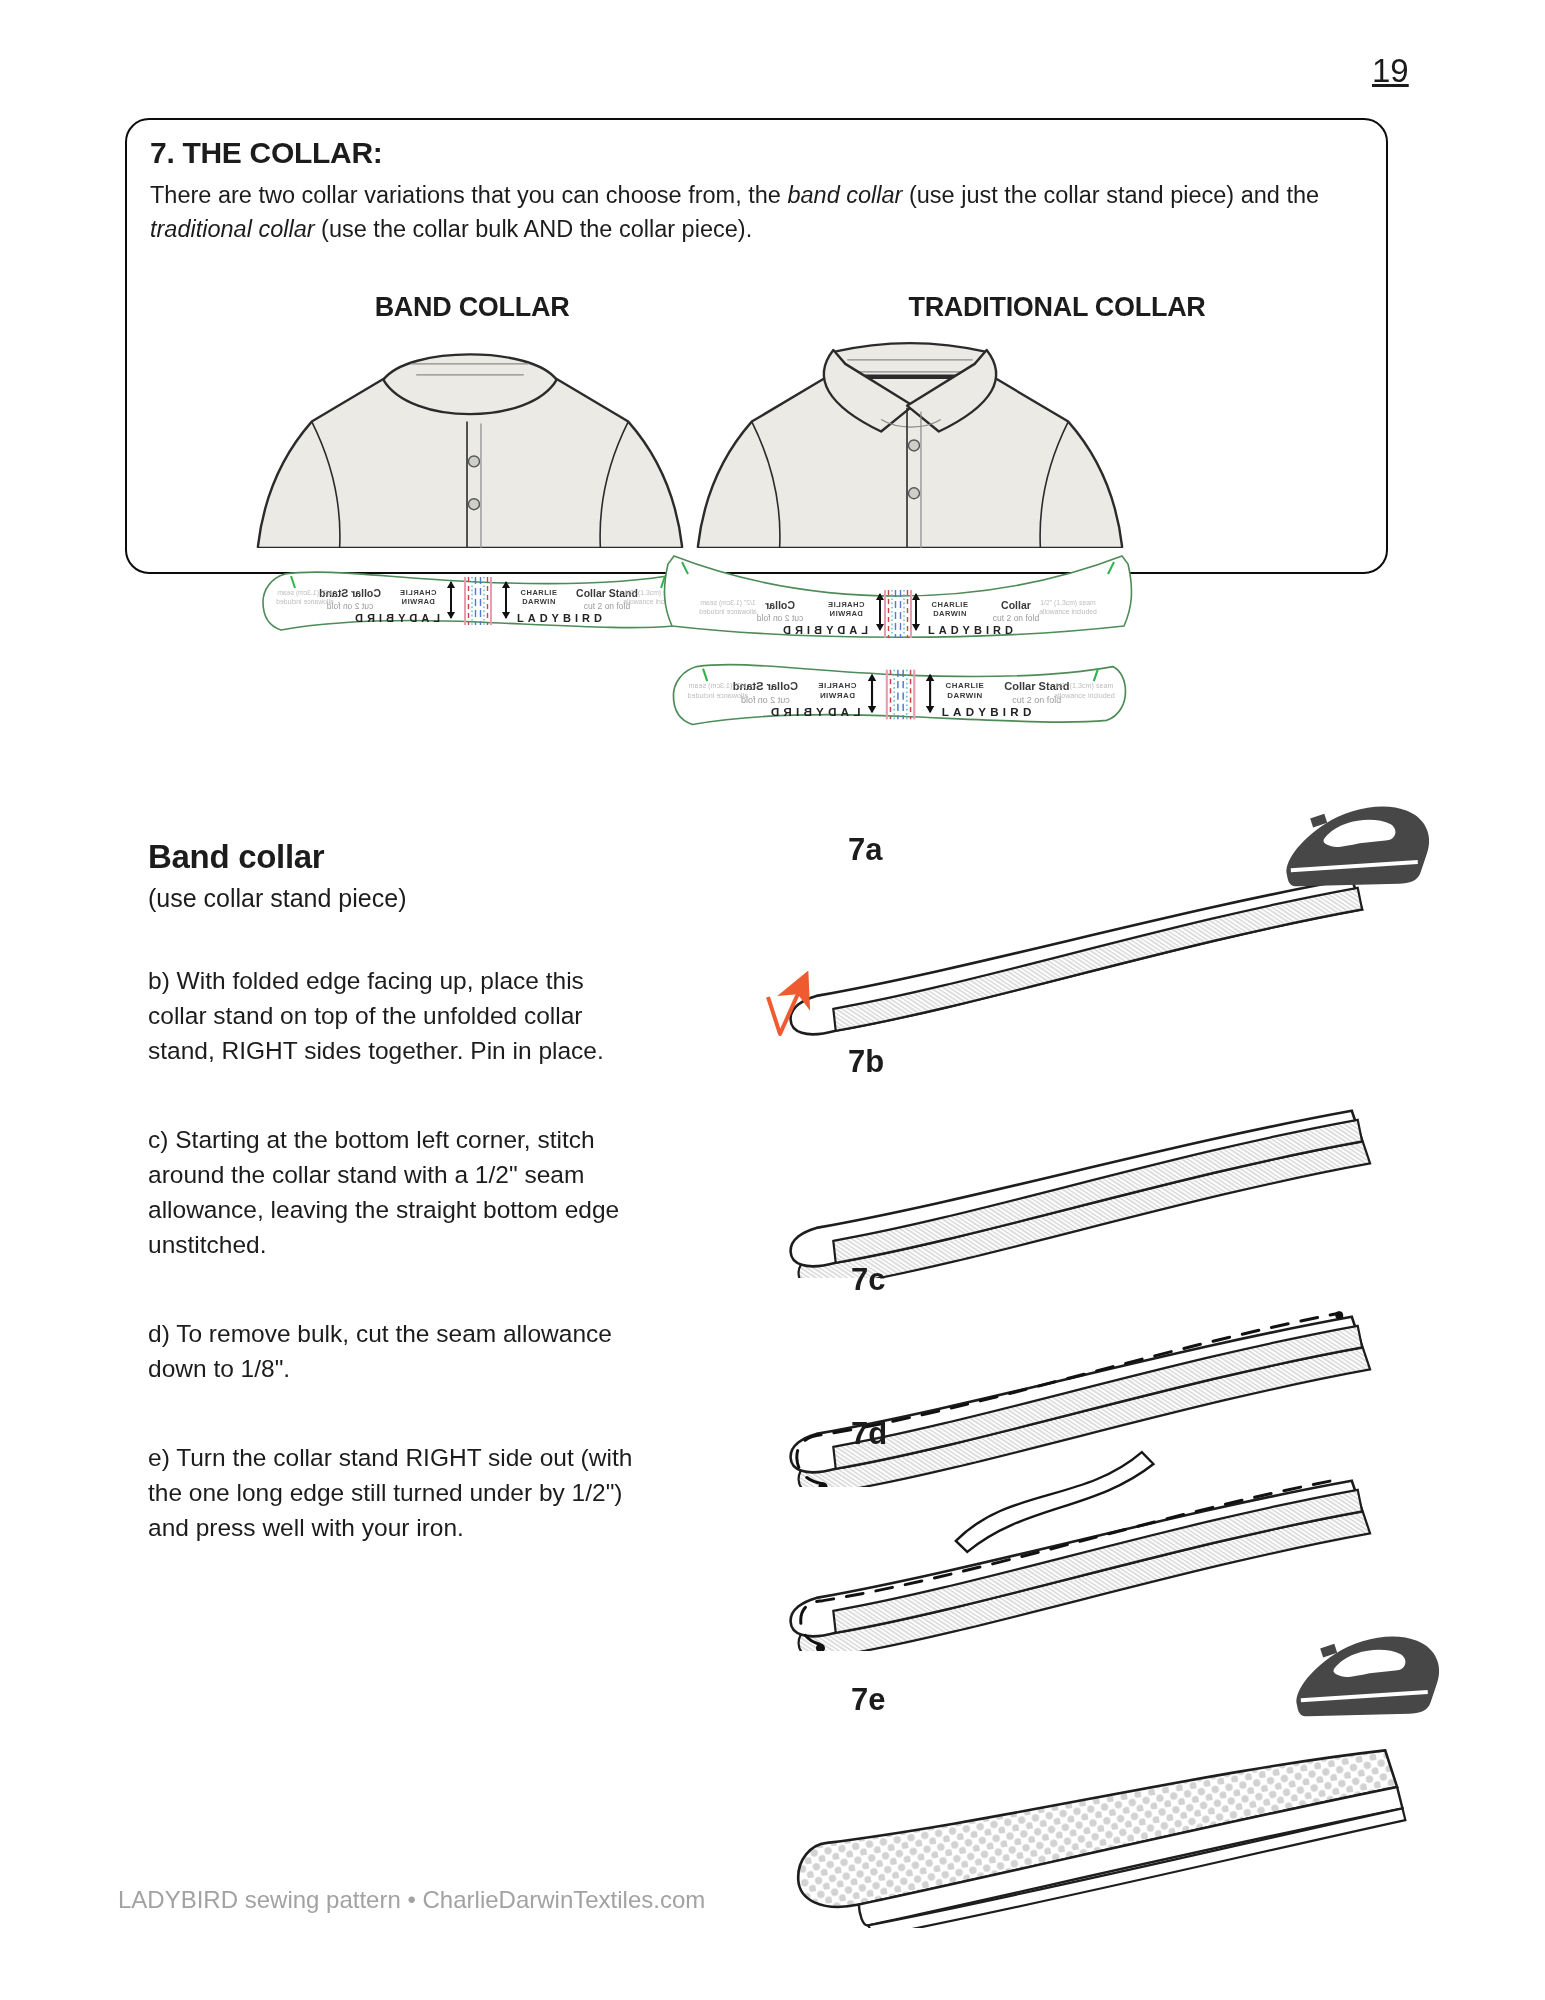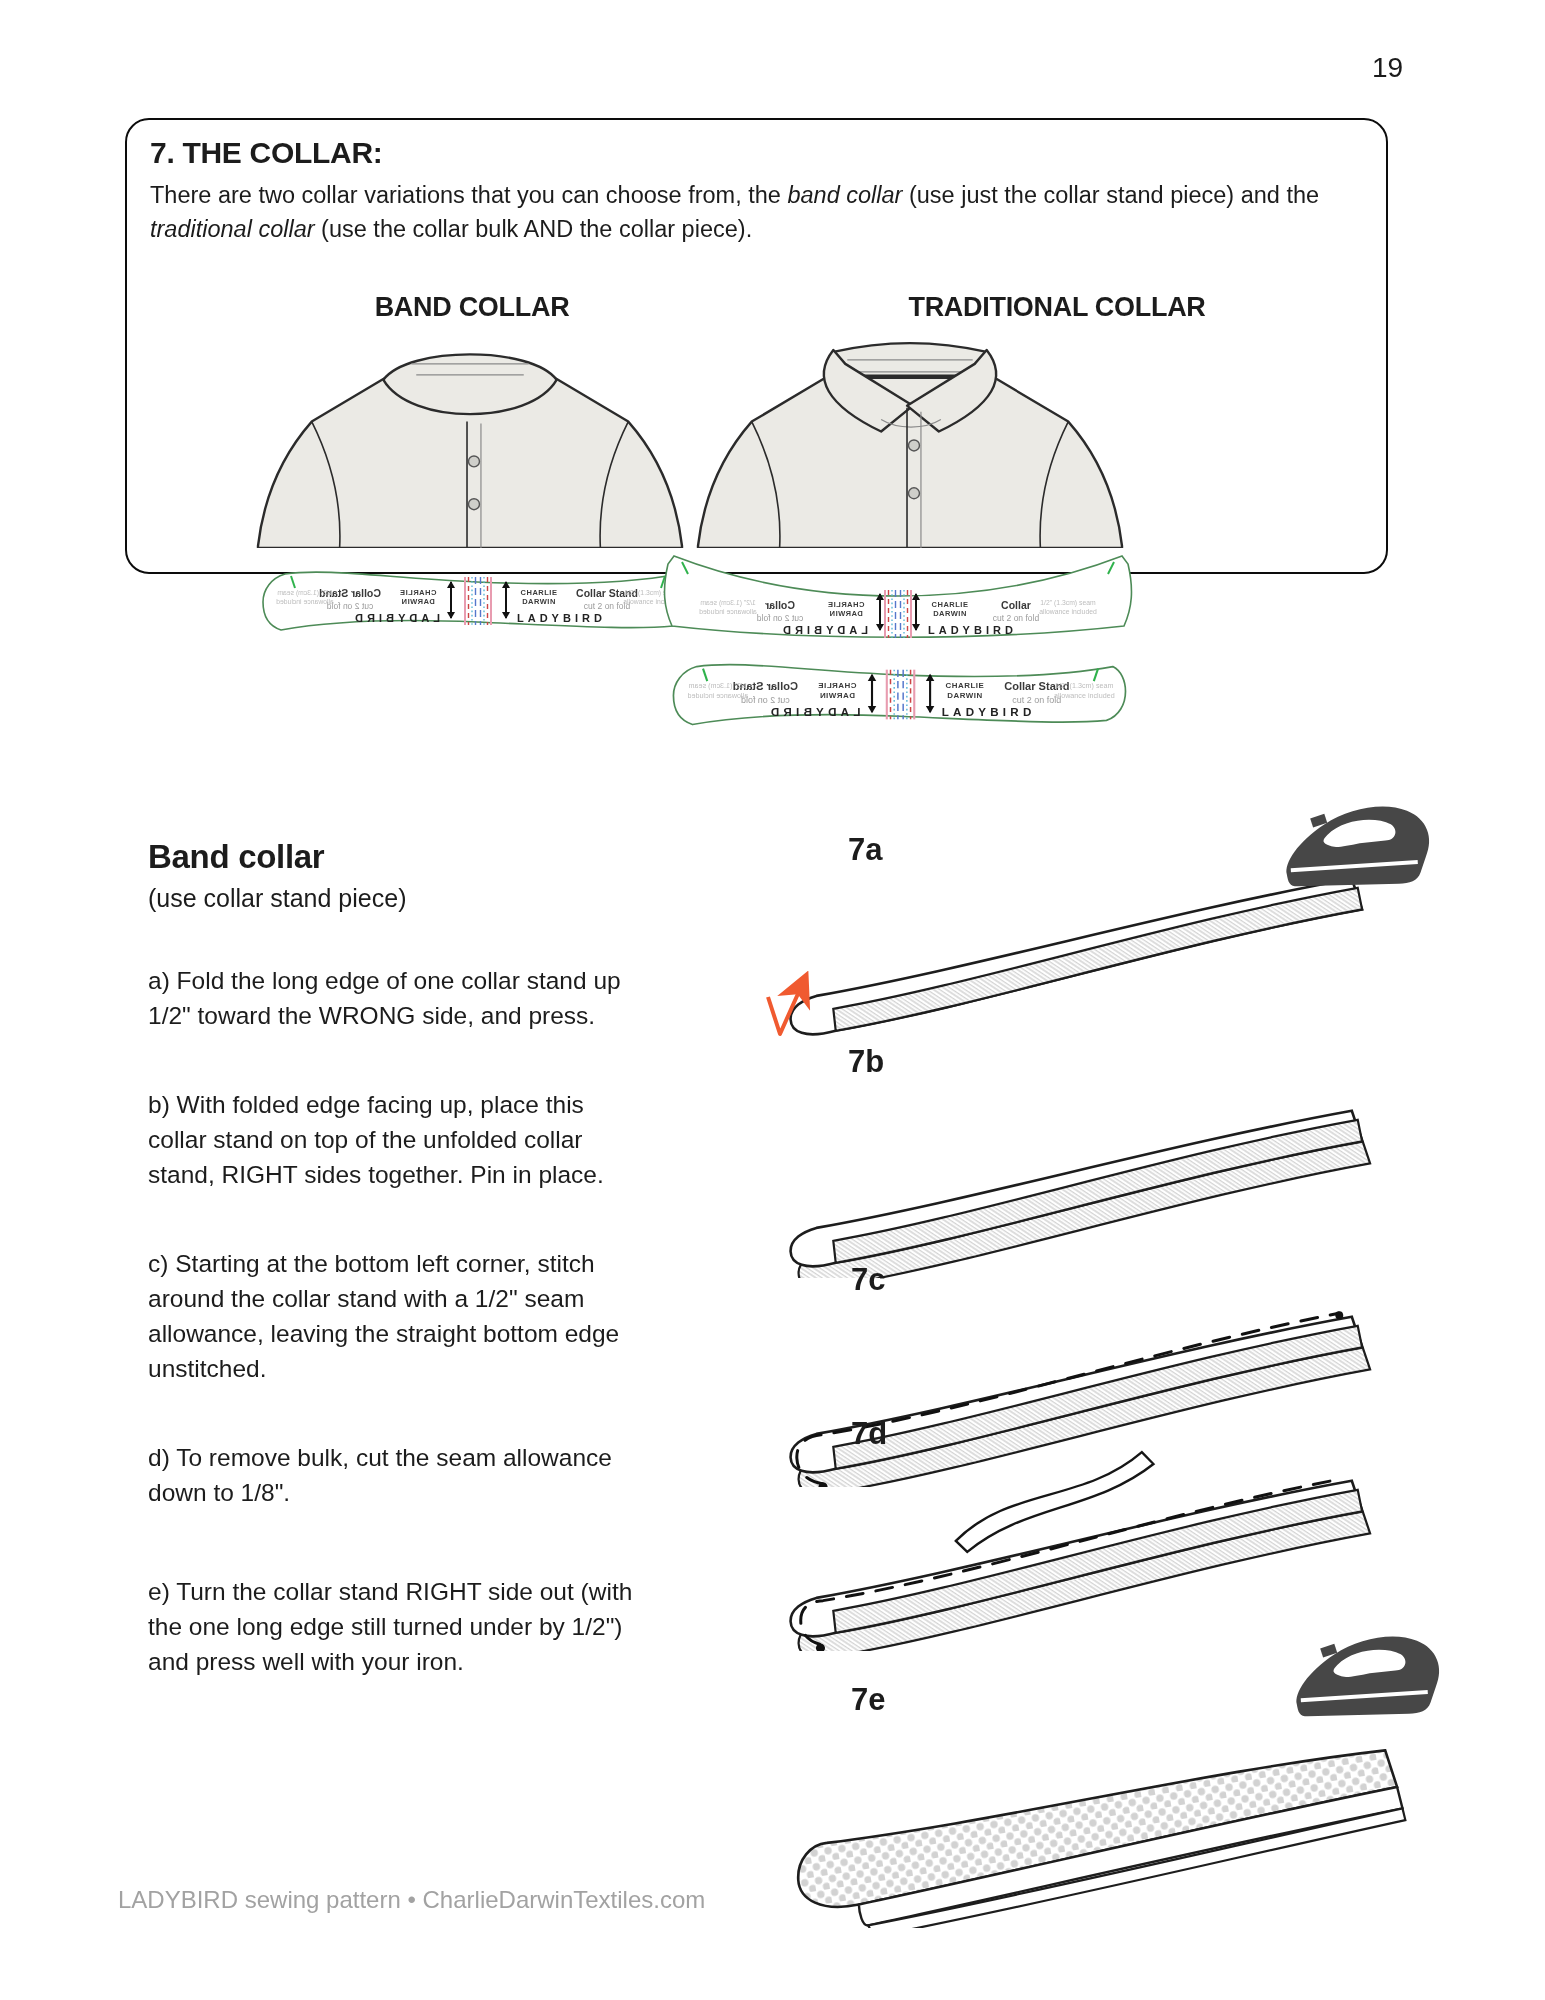--- a/index.html
+++ b/index.html
@@ -1,19 +1,19 @@
 <!DOCTYPE html>
 <html><head>
 <meta charset="utf-8">
 <style>
   * { box-sizing: border-box; margin: 0; padding: 0; }
   body { background:#ffffff; font-family:"Liberation Sans", sans-serif; color:#1c1c1c; }
   .page { position:relative; width:1545px; height:2000px; background:#fff; overflow:hidden; }
 
-  .page-number { position:absolute; left:1372px; top:52px; font-size:28px; color:#1b1b1b; }
+  .page-number { position:absolute; left:1372px; top:52px; font-size:33px; color:#1b1b1b;text-decoration:underline; }
 
   
   .collar-box { position:absolute; left:125px; top:118px; width:1263px; height:456px;
     border:2.5px solid #0c0c0c; border-radius:24px; }
   .box-title { position:absolute; left:23px; top:16px; font-size:30px; font-weight:800; letter-spacing:-.3px; }
   .box-intro { position:absolute; left:23px; top:58px; width:1190px; font-size:23.5px; line-height:34px; }
   .box-intro .it { font-style:italic; }
   .col-heading { position:absolute; top:172px; font-size:27px; font-weight:800; text-align:center; letter-spacing:-.3px; }
   .col-heading.band { left:170px; width:350px; }
   .col-heading.trad { left:720px; width:420px; }
@@ -198,21 +198,20 @@
       <path class="pp-notch" d="M410,18 L406,30"></path>
       <use href="#fold-lines" transform="translate(223,19)"></use>
       <use href="#stand-label"></use>
       <use href="#stand-label" transform="translate(447,0) scale(-1,1)"></use>
     </svg>
   </div>
 
   <div class="instructions">
     <h2>Band collar</h2>
     <div class="sub">(use collar stand piece)</div>
-    <p class="step"><span>a)</span><span> Fold the long edge of one collar stand up 1/2" toward the WRONG side, and press.</span></p>
     <p class="step"><span>b)</span><span> With folded edge facing up, place this collar stand on top of the unfolded collar stand, RIGHT sides together. Pin in place.</span></p>
     <p class="step"><span>c)</span><span> Starting at the bottom left corner, stitch around the collar stand with a 1/2" seam allowance, leaving the straight bottom edge unstitched.</span></p>
     <p class="step"><span>d)</span><span> To remove bulk, cut the seam allowance down to 1/8".</span></p>
     <p class="step"><span>e)</span><span> Turn the collar stand RIGHT side out (with the one long edge still turned under by 1/2") and press well with your iron.</span></p>
   </div>
 
   <div class="fig" id="fig7a">
     <svg width="737" height="280" viewBox="0 0 737 280">
       <g transform="translate(58,208) rotate(-11.5)">
         <path class="band-main" d="M40,6 C200,10 400,-6 588,-2 L592,30 C400,26 200,48 52,44 C20,46 8,36 10,24 C12,12 26,7 40,6 Z"></path>

